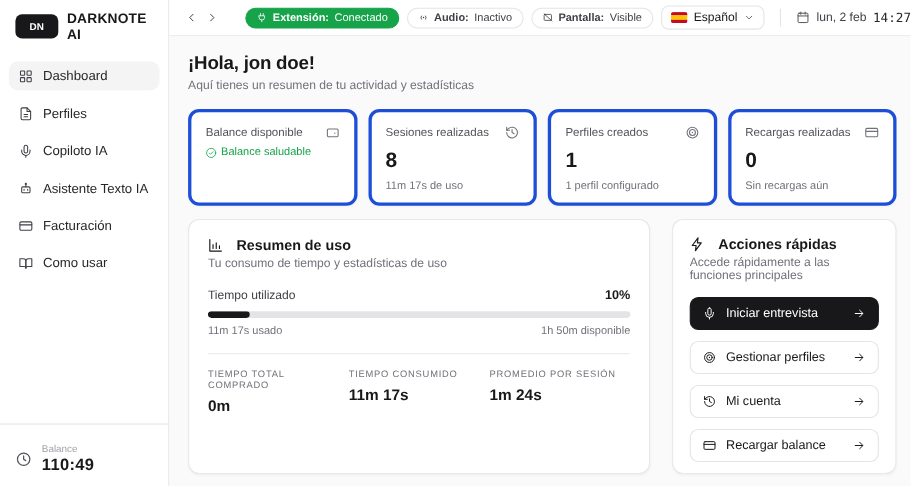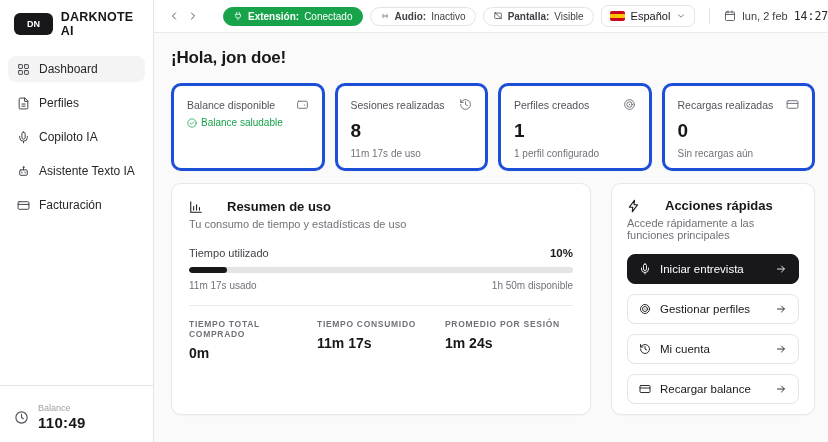--- a/index.html
+++ b/index.html
@@ -61,32 +61,32 @@
   .stat-head { display:flex; justify-content:space-between; align-items:center; font-size:10.5px; color:#52525b; }
   .stat-head svg { width:13px; height:13px; color:#71717a; }
   .stat-value { font-size:19px; font-weight:bold; margin-top:9px; letter-spacing:-0.2px; }
   .stat-sub { font-size:10px; color:#71717a; margin-top:6px; }
   .stat-sub.green { color:#16a34a; display:flex; gap:4px; align-items:center; }
   .stat-sub.green svg { width:10px; height:10px; }
 
   .main-row { display:flex; gap:20px; margin-top:12px; height:232px; }
   .panel { background:#fff; border:1px solid #e8e8ea; border-radius:10px; box-shadow:0 1px 2px rgba(0,0,0,0.03); }
   .usage-card { width:420px; min-width:420px; padding:15px 17px; }
-  .card-title-row { display:flex; align-items:center; gap:24px; font-size:13px; font-weight:bold; }
+  .card-title-row { display:flex; align-items:center; gap:12px; font-size:13px; font-weight:bold; }
   .card-title-row svg { width:14px; height:14px; }
   .card-sub { font-size:11px; color:#71717a; margin-top:4px; }
   .progress-row { display:flex; justify-content:space-between; align-items:baseline; margin-top:17px; font-size:11px; color:#3f3f46; }
   .progress-pct { font-weight:bold; font-size:11.5px; color:#18181b; }
   .progress-track { height:6px; background:#e4e4e7; border-radius:999px; margin-top:8px; overflow:hidden; }
   .progress-fill { height:100%; background:#18181b; border-radius:999px; width:0; }
   .progress-meta { display:flex; justify-content:space-between; font-size:10px; color:#71717a; margin-top:7px; }
   .usage-divider { border-top:1px solid #ececee; margin:14px 0 13px; }
   .usage-stats { display:flex; }
   .usage-stat { flex:1; }
-  .usage-stat-label { font-size:8.5px; color:#71717a; letter-spacing:0.7px;font-weight:bold; }
+  .usage-stat-label { font-size:8.5px; color:#71717a; letter-spacing:0.7px; }
   .usage-stat-value { font-size:14px; font-weight:bold; margin-top:6px; }
 
   .actions-card { flex:1; padding:14px 15px; }
   .action-btn { display:flex; align-items:center; gap:9px; width:100%; border:1px solid #e4e4e7; background:#fff;
     border-radius:8px; padding:8px 11px; font-size:11.5px; font-weight:500; margin-top:10px; cursor:pointer;
     font-family:inherit; color:#18181b; }
   .action-btn svg { width:12px; height:12px; flex:none; }
   .action-btn .arrow { margin-left:auto; }
   .action-btn.dark { background:#18181b; color:#fff; border-color:#18181b; }
   .action-btn.first { margin-top:13px; }
@@ -134,20 +134,27 @@
           <path d="M9 13v1.5M15 13v1.5"></path>
         </svg>
       <span>Asistente Texto IA</span>
     </div>
     <div class="nav-item">
       <svg class="ic" viewBox="0 0 24 24">
           <rect x="2" y="5" width="20" height="14" rx="2"></rect>
           <path d="M2 10h20"></path>
         </svg>
       <span>Facturación</span>
+    </div>
+    <div class="nav-item">
+      <svg class="ic" viewBox="0 0 24 24">
+          <path d="M2 4h6a4 4 0 0 1 4 4v12a3 3 0 0 0-3-3H2z"></path>
+          <path d="M22 4h-6a4 4 0 0 0-4 4v12a3 3 0 0 1 3-3h7z"></path>
+        </svg>
+      <span>Como usar</span>
     </div>
   </nav>
 
   <div class="sidebar-footer">
     <svg class="ic" viewBox="0 0 24 24">
         <circle cx="12" cy="12" r="9"></circle>
         <path d="M12 7v5l3 2"></path>
       </svg>
     <div>
       <div class="balance-label">Balance</div>
@@ -217,20 +224,21 @@
             <path d="M8 2v4M16 2v4M3 9h18"></path>
           </svg>
         <span>lun, 2 feb</span>
         <span class="time">14:27</span>
       </div>
     </div>
   </header>
 
   <div class="content">
     <div class="greeting-title">¡Hola, jon doe!</div>
+    <div class="greeting-sub">Aquí tienes un resumen de tu actividad y estadísticas</div>
 
     <div class="stat-row">
       <div class="stat-card">
         <div class="stat-head">
           <span>Balance disponible</span>
           <svg class="ic" viewBox="0 0 24 24">
               <rect x="3" y="6" width="18" height="13" rx="2"></rect>
               <path d="M3 10h18" opacity="0"></path>
               <circle cx="15.5" cy="13" r="1.1" fill="currentColor" stroke="none"></circle>
             </svg>

